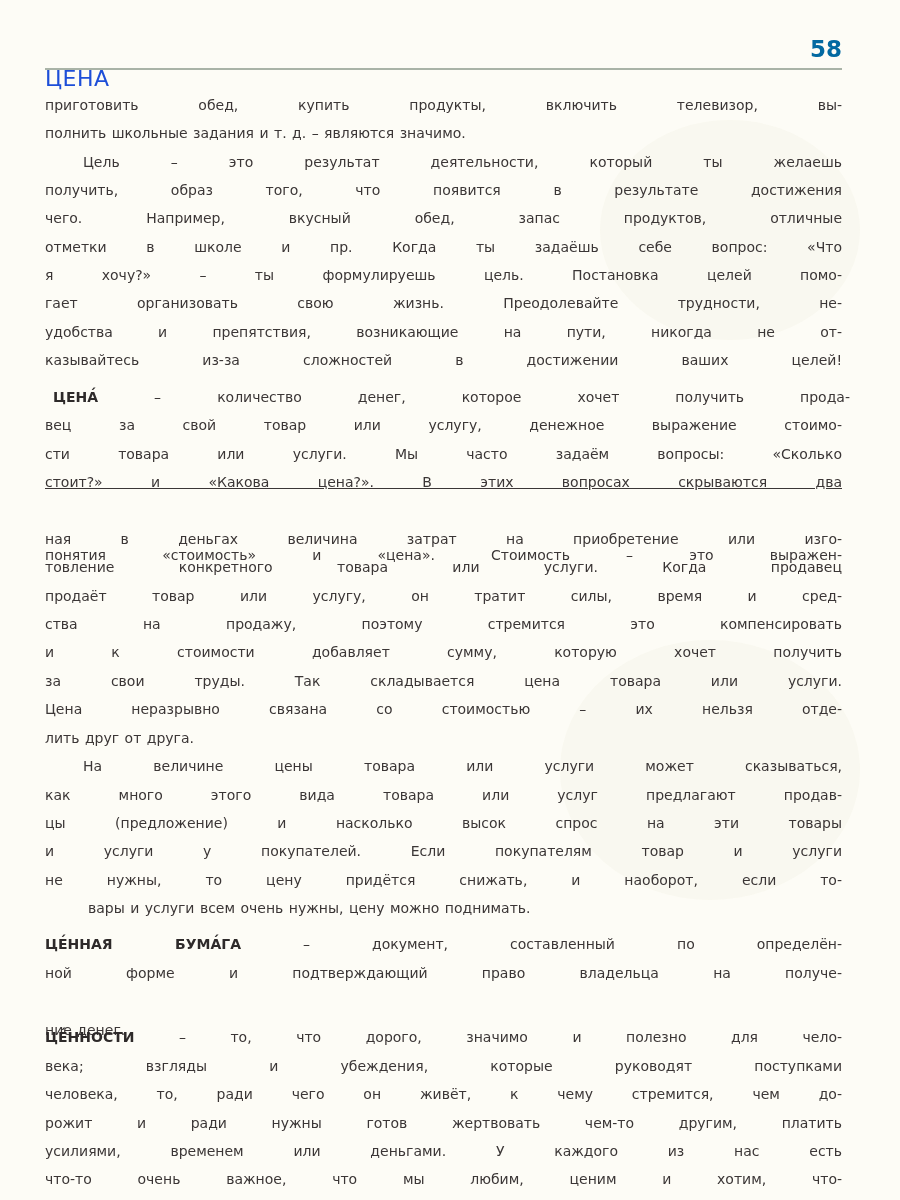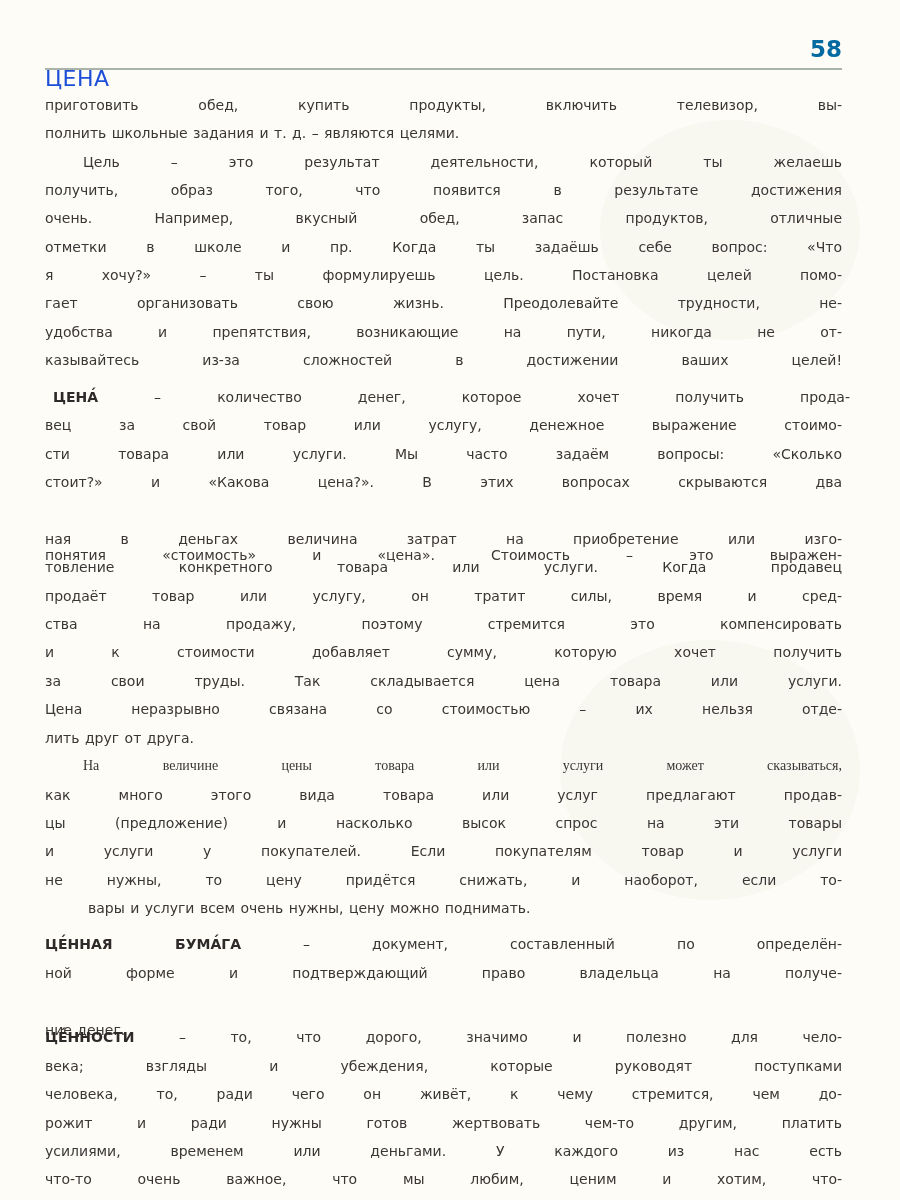--- a/index.html
+++ b/index.html
@@ -83,43 +83,43 @@
 <div class="scan-stain" style="left:560px; top:640px; width:300px; height:260px;"></div>
 
 <div class="page">
   <div class="running-header">
     <span class="running-title">ЦЕНА</span>
     <span class="page-number">58</span>
   </div>
 
   <div id="body-text">
       <div class="line" style="top: 91px;"><span>приготовить обед, купить продукты, включить телевизор, вы-</span></div>
-      <div class="line last" style="top: 119px;"><span>полнить школьные задания и т. д. – являются целями.</span></div>
+      <div class="line last" style="top: 119px;"><span>полнить школьные задания и т. д. – являются значимо.</span></div>
       <div class="line indent" style="top: 148px;"><span>Цель – это результат деятельности, который ты желаешь</span></div>
       <div class="line" style="top: 176px;"><span>получить, образ того, что появится в результате достижения</span></div>
-      <div class="line" style="top: 204px;"><span>очень. Например, вкусный обед, запас продуктов, отличные</span></div>
+      <div class="line" style="top: 204px;"><span>чего. Например, вкусный обед, запас продуктов, отличные</span></div>
       <div class="line" style="top: 233px;"><span>отметки в школе и пр. Когда ты задаёшь себе вопрос: «Что</span></div>
       <div class="line" style="top: 261px;"><span>я хочу?» – ты формулируешь цель. Постановка целей помо-</span></div>
       <div class="line" style="top: 289px;"><span>гает организовать свою жизнь. Преодолевайте трудности, не-</span></div>
       <div class="line" style="top: 318px;"><span>удобства и препятствия, возникающие на пути, никогда не от-</span></div>
       <div class="line" style="top: 346px;"><span>казывайтесь из-за сложностей в достижении ваших целей!</span></div>
       <div class="line" style="top: 383px; margin-left: 8px;"><span class="term">ЦЕНА́</span><span> – количество денег, которое хочет получить прода-</span></div>
       <div class="line" style="top: 411px;"><span>вец за свой товар или услугу, денежное выражение стоимо-</span></div>
       <div class="line" style="top: 440px;"><span>сти товара или услуги. Мы часто задаём вопросы: «Сколько</span></div>
-      <div class="line" style="top: 468px;"><span>стоит?» и «Какова цена?». В этих вопросах скрываются два</span></div>
+      <div class="line" style="top: 468px; text-decoration: underline;"><span>стоит?» и «Какова цена?». В этих вопросах скрываются два</span></div>
       <div class="line" style="top: 521px; margin-top: 20px;"><span>понятия «стоимость» и «цена». Стоимость – это выражен-</span></div>
       <div class="line" style="top: 525px;"><span>ная в деньгах величина затрат на приобретение или изго-</span></div>
       <div class="line" style="top: 553px;"><span>товление конкретного товара или услуги. Когда продавец</span></div>
       <div class="line" style="top: 582px;"><span>продаёт товар или услугу, он тратит силы, время и сред-</span></div>
       <div class="line" style="top: 610px;"><span>ства на продажу, поэтому стремится это компенсировать</span></div>
       <div class="line" style="top: 638px;"><span>и к стоимости добавляет сумму, которую хочет получить</span></div>
       <div class="line" style="top: 667px;"><span>за свои труды. Так складывается цена товара или услуги.</span></div>
       <div class="line" style="top: 695px;"><span>Цена неразрывно связана со стоимостью – их нельзя отде-</span></div>
       <div class="line last" style="top: 724px;"><span>лить друг от друга.</span></div>
-      <div class="line indent" style="top: 752px; font-family: Liberation Serif, serif;"><span>На величине цены товара или услуги может сказываться,</span></div>
+      <div class="line indent" style="top: 752px;"><span>На величине цены товара или услуги может сказываться,</span></div>
       <div class="line" style="top: 781px;"><span>как много этого вида товара или услуг предлагают продав-</span></div>
       <div class="line" style="top: 809px;"><span>цы (предложение) и насколько высок спрос на эти товары</span></div>
       <div class="line" style="top: 837px;"><span>и услуги у покупателей. Если покупателям товар и услуги</span></div>
       <div class="line" style="top: 866px;"><span>не нужны, то цену придётся снижать, и наоборот, если то-</span></div>
       <div class="line last" style="top: 894px; margin-left: 43px;"><span>вары и услуги всем очень нужны, цену можно поднимать.</span></div>
       <div class="line" style="top: 930px;"><span class="term">ЦЕ́ННАЯ БУМА́ГА</span><span> – документ, составленный по определён-</span></div>
       <div class="line" style="top: 959px;"><span>ной форме и подтверждающий право владельца на получе-</span></div>
       <div class="line last" style="top: 987px; margin-top: 29px;"><span>ние денег.</span></div>
       <div class="line" style="top: 1023px;"><span class="term">ЦЕ́ННОСТИ</span><span> – то, что дорого, значимо и полезно для чело-</span></div>
       <div class="line" style="top: 1052px;"><span>века; взгляды и убеждения, которые руководят поступками</span></div>

